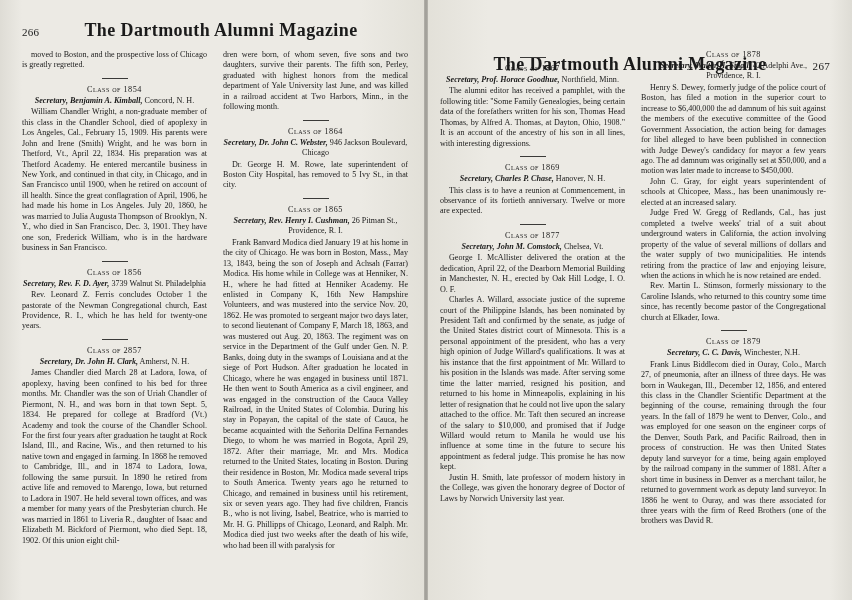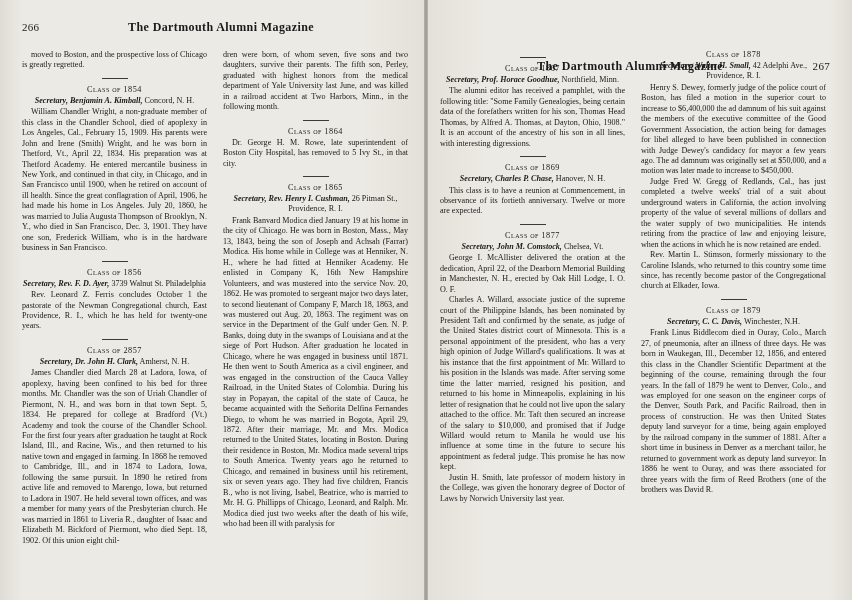--- a/index.html
+++ b/index.html
@@ -37,21 +37,21 @@
     position:absolute;left:424px;top:0;width:4px;height:600px;
     background:linear-gradient(to right,#b4b2ab,#9d9b95,#b8b6af);
     z-index:5;
   }
   .running-head{
     display:flex;align-items:baseline;
     height:20px;margin-bottom:10px;
   }
   .rh-title{
     font-weight:bold;
-    font-size:12px;
+    font-size:18px;
     letter-spacing:.4px;
     white-space:nowrap;
   }
   .folio{
     font-size:11px;
     letter-spacing:.3px;
   }
   #page-left .running-head{justify-content:flex-start;}
   #page-left .folio{width:52px;}
   #page-left .rh-title{flex:1;text-align:center;padding-right:40px;}
@@ -142,20 +142,25 @@
           <span>Amherst, N. H.</span>
         </div>
         <p class="tight">James Chandler died March 28 at Ladora, Iowa, of apoplexy, having been confined to his bed for three months. Mr. Chandler was the son of Uriah Chandler of Piermont, N. H., and was born in that town Sept. 5, 1834. He prepared for college at Bradford (Vt.) Academy and took the course of the Chandler School. For the first four years after graduation he taught at Rock Island, Ill., and Racine, Wis., and then returned to his native town and engaged in farming. In 1868 he removed to Cambridge, Ill., and in 1874 to Ladora, Iowa, following the same pursuit. In 1890 he retired from active life and removed to Marengo, Iowa, but returned to Ladora in 1907. He held several town offices, and was a member for many years of the Presbyterian church. He was married in 1861 to Liveria R., daughter of Isaac and Elizabeth M. Bickford of Piermont, who died Sept. 18, 1902. Of this union eight chil-</p>
       </div>
 
       <div class="col">
         <p class="noindent">dren were born, of whom seven, five sons and two daughters, survive their parents. The fifth son, Perley, graduated with highest honors from the medical department of Yale University last June, and was killed in a railroad accident at Two Harbors, Minn., in the following month.</p>
 
         <div class="rule"></div>
         <div class="class-head">Class of 1864</div>
+        <div class="secretary">
+          <i>Secretary,</i>
+          <i>Dr. John C. Webster,</i>
+          <span>946 Jackson Boulevard, Chicago</span>
+        </div>
         <p class="tight">Dr. George H. M. Rowe, late superintendent of Boston City Hospital, has removed to 5 Ivy St., in that city.</p>
 
         <div class="rule"></div>
         <div class="class-head">Class of 1865</div>
         <div class="secretary">
           <i>Secretary,</i>
           <i>Rev. Henry I. Cushman,</i>
           <span>26 Pitman St., Providence, R. I.</span>
         </div>
         <p class="tight">Frank Banvard Modica died January 19 at his home in the city of Chicago. He was born in Boston, Mass., May 13, 1843, being the son of Joseph and Achsah (Farrar) Modica. His home while in College was at Henniker, N. H., where he had fitted at Henniker Academy. He enlisted in Company K, 16th New Hampshire Volunteers, and was mustered into the service Nov. 20, 1862. He was promoted to sergeant major two days later, to second lieutenant of Company F, March 18, 1863, and was mustered out Aug. 20, 1863. The regiment was on service in the Department of the Gulf under Gen. N. P. Banks, doing duty in the swamps of Louisiana and at the siege of Port Hudson. After graduation he located in Chicago, where he was engaged in business until 1871. He then went to South America as a civil engineer, and was engaged in the construction of the Cauca Valley Railroad, in the United States of Colombia. During his stay in Popayan, the capital of the state of Cauca, he became acquainted with the Señorita Delfina Fernandes Diego, to whom he was married in Bogota, April 29, 1872. After their marriage, Mr. and Mrs. Modica returned to the United States, locating in Boston. During their residence in Boston, Mr. Modica made several trips to South America. Twenty years ago he returned to Chicago, and remained in business until his retirement, six or seven years ago. They had five children, Francis B., who is not living, Isabel, Beatrice, who is married to Mr. H. G. Phillipps of Chicago, Leonard, and Ralph. Mr. Modica died just two weeks after the death of his wife, who had been ill with paralysis for</p>
@@ -207,20 +212,21 @@
       </div>
 
       <div class="col">
         <div class="class-head">Class of 1878</div>
         <div class="secretary">
           <i>Secretary,</i>
           <i>Walter H. Small,</i>
           <span>42 Adelphi Ave., Providence, R. I.</span>
         </div>
         <p class="tight">Henry S. Dewey, formerly judge of the police court of Boston, has filed a motion in the superior court to increase to $6,400,000 the ad damnum of his suit against the members of the executive committee of the Good Government Association, the action being for damages for libel alleged to have been published in connection with Judge Dewey's candidacy for mayor a few years ago. The ad damnum was originally set at $50,000, and a motion was later made to increase to $450,000.</p>
+        <p>John C. Gray, for eight years superintendent of schools at Chicopee, Mass., has been unanimously re-elected at an increased salary.</p>
         <p>Judge Fred W. Gregg of Redlands, Cal., has just completed a twelve weeks' trial of a suit about underground waters in California, the action involving property of the value of several millions of dollars and the water supply of two municipalities. He intends retiring from the practice of law and enjoying leisure, when the actions in which he is now retained are ended.</p>
         <p>Rev. Martin L. Stimson, formerly missionary to the Caroline Islands, who returned to this country some time since, has recently become pastor of the Congregational church at Elkader, Iowa.</p>
 
         <div class="rule"></div>
         <div class="class-head">Class of 1879</div>
         <div class="secretary">
           <i>Secretary,</i>
           <i>C. C. Davis,</i>
           <span>Winchester, N.H.</span>
         </div>

